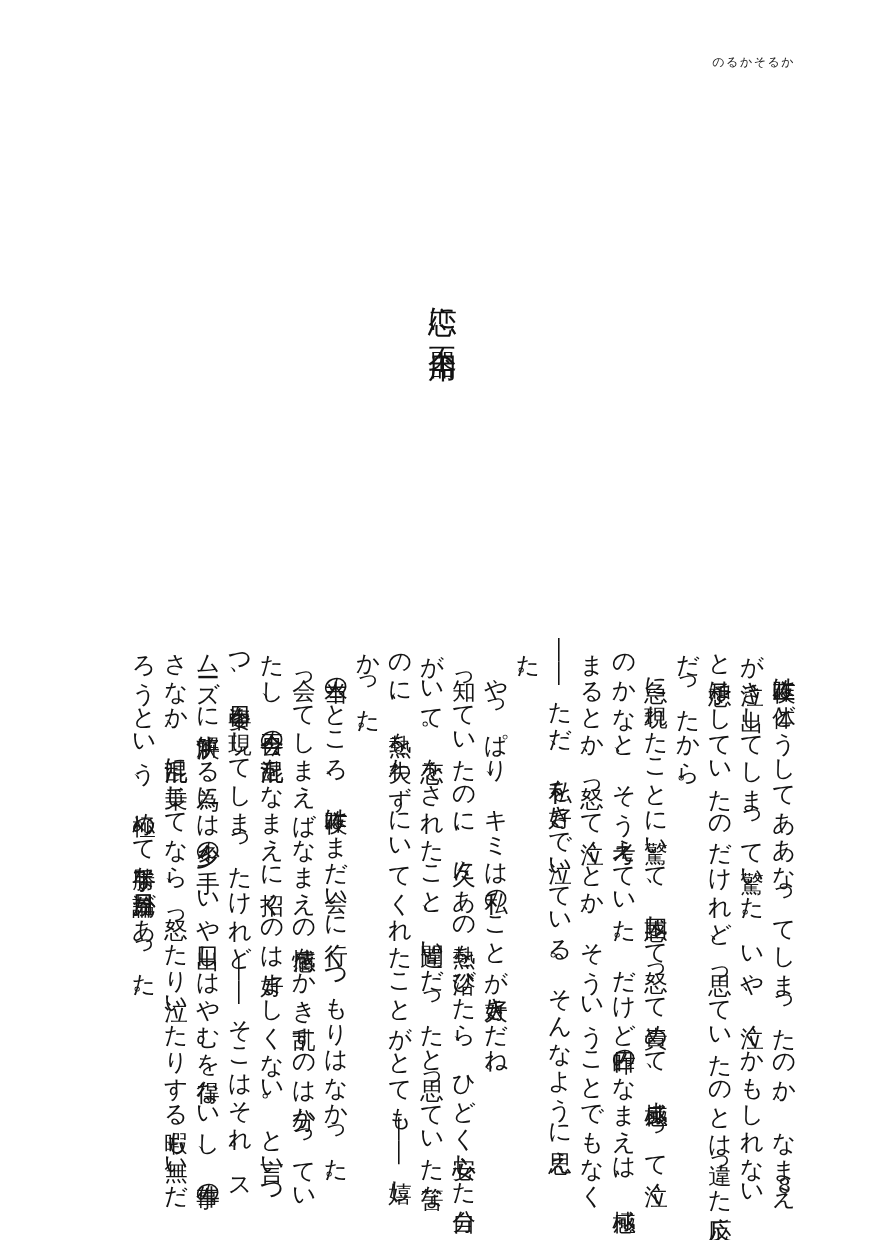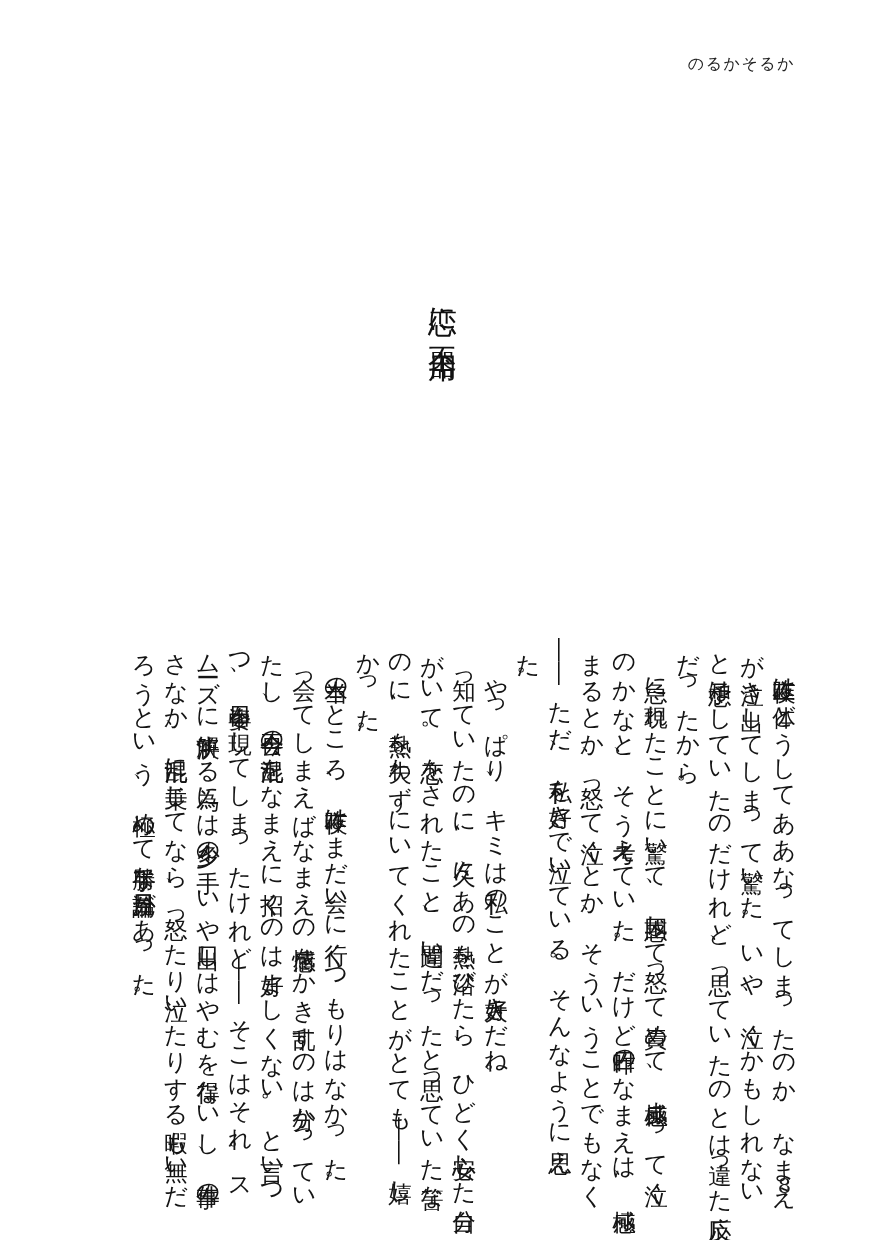--- a/index.html
+++ b/index.html
@@ -16,21 +16,21 @@
     font-family: "DejaVu Serif", "Liberation Serif", serif;
   }
   .page {
     position: absolute;
     inset: 0;
   }
   .running-head {
     position: absolute;
     top: 54px;
     right: 79px;
-    font-size: 16px;
+    font-size: 12px;
     letter-spacing: 1.5px;
     color: #222222;
   }
   .chapter-title {
     position: absolute;
     top: 283px;
     left: 423px;
     margin: 0;
     font-weight: normal;
     font-size: 29px;

